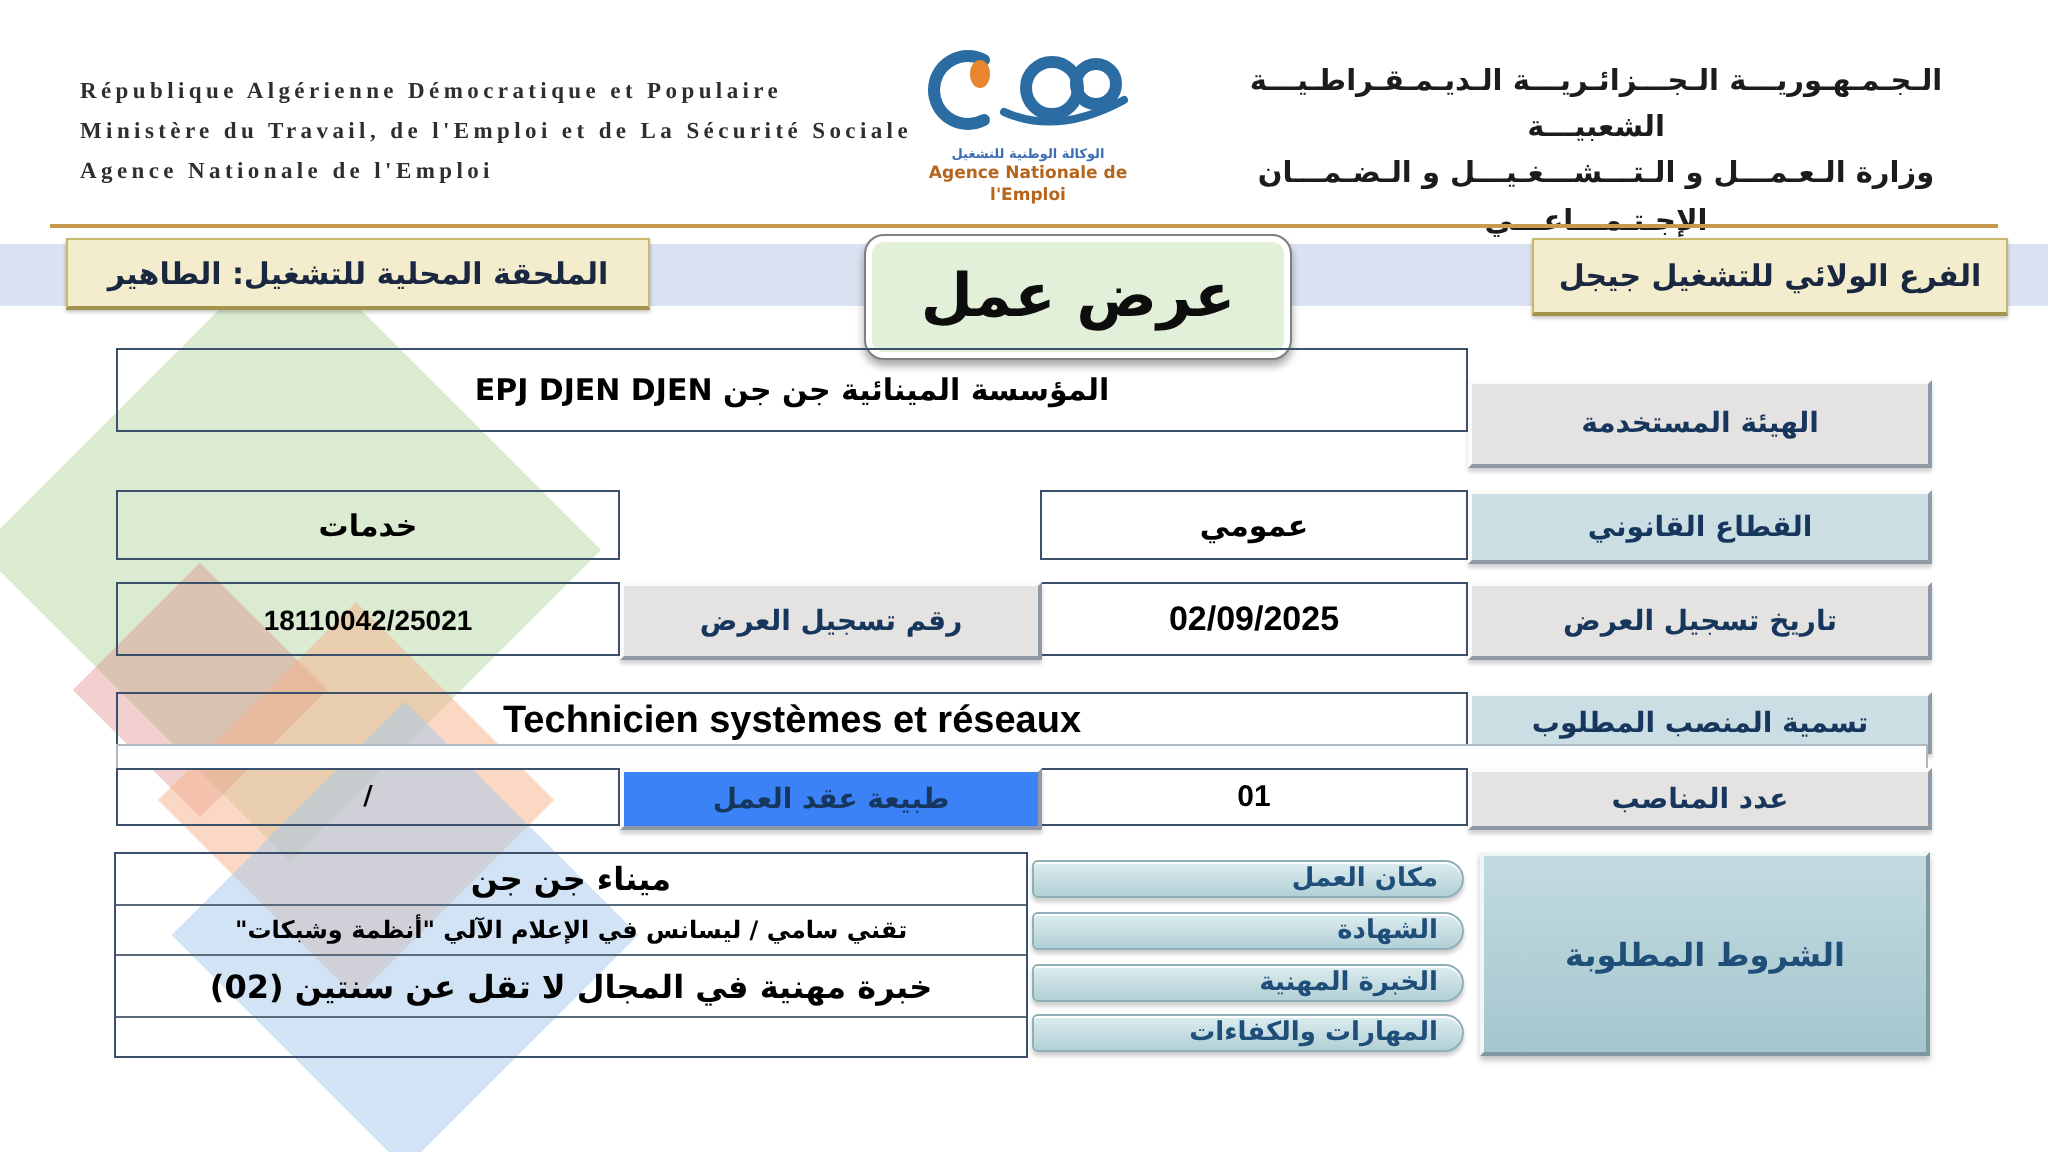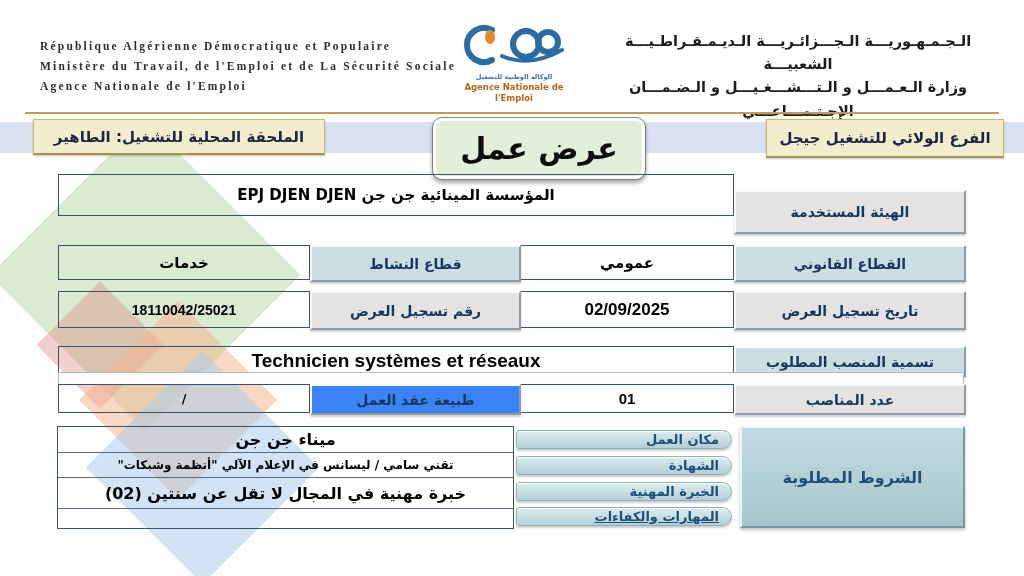--- a/index.html
+++ b/index.html
@@ -105,21 +105,20 @@
 
   <div class="cream-box annex">الملحقة المحلية للتشغيل: الطاهير</div>
   <div class="title-box">عرض عمل</div>
   <div class="cream-box branch">الفرع الولائي للتشغيل جيجل</div>
 
   <div class="lbl lbl-gray" style="left:734px;top:190px;width:228px;height:40px;">الهيئة المستخدمة</div>
   <div class="val" style="left:58px;top:174px;width:674px;height:40px;font-size:15px;">المؤسسة المينائية جن جن EPJ DJEN DJEN</div>
 
   <div class="lbl lbl-blue" style="left:734px;top:245px;width:228px;height:33px;">القطاع القانوني</div>
   <div class="val" style="left:520px;top:245px;width:212px;height:33px;font-size:15px;">عمومي</div>
-  <div class="lbl lbl-blue" style="left:310px;top:245px;width:207px;height:33px;">قطاع النشاط</div>
   <div class="val" style="left:58px;top:245px;width:250px;height:33px;font-size:15px;">خدمات</div>
 
   <div class="lbl lbl-gray" style="left:734px;top:291px;width:228px;height:35px;">تاريخ تسجيل العرض</div>
   <div class="val latin" style="left:520px;top:291px;width:212px;height:35px;font-size:17px;direction:ltr;">02/09/2025</div>
   <div class="lbl lbl-gray" style="left:310px;top:291px;width:207px;height:35px;">رقم تسجيل العرض</div>
   <div class="val latin" style="left:58px;top:291px;width:250px;height:35px;font-size:14px;direction:ltr;">18110042/25021</div>
 
   <div class="lbl lbl-blue" style="left:734px;top:346px;width:228px;height:27px;">تسمية المنصب المطلوب</div>
   <div class="val latin" style="left:58px;top:346px;width:674px;height:27px;font-size:19px;direction:ltr;">Technicien systèmes et réseaux</div>
 
@@ -133,17 +132,17 @@
   <div class="cond-vals">
     <div class="cond-row" style="height:25px;font-size:16px;">ميناء جن جن</div>
     <div class="cond-row" style="height:24px;font-size:12px;">تقني سامي / ليسانس في الإعلام الآلي "أنظمة وشبكات"</div>
     <div class="cond-row" style="height:30px;font-size:16px;">خبرة مهنية في المجال لا تقل عن سنتين (02)</div>
     <div class="cond-row" style="flex:1;font-size:13px;"></div>
   </div>
 
   <div class="bar" style="top:430px;">مكان العمل</div>
   <div class="bar" style="top:456px;">الشهادة</div>
   <div class="bar" style="top:482px;">الخبرة المهنية</div>
-  <div class="bar" style="top:507px;text-decoration:underline;">المهارات والكفاءات</div>
+  <div class="bar" style="top:507px;">المهارات والكفاءات</div>
 
   <div class="cond-box">الشروط المطلوبة</div>
 
 </div>
 
 </body></html>

